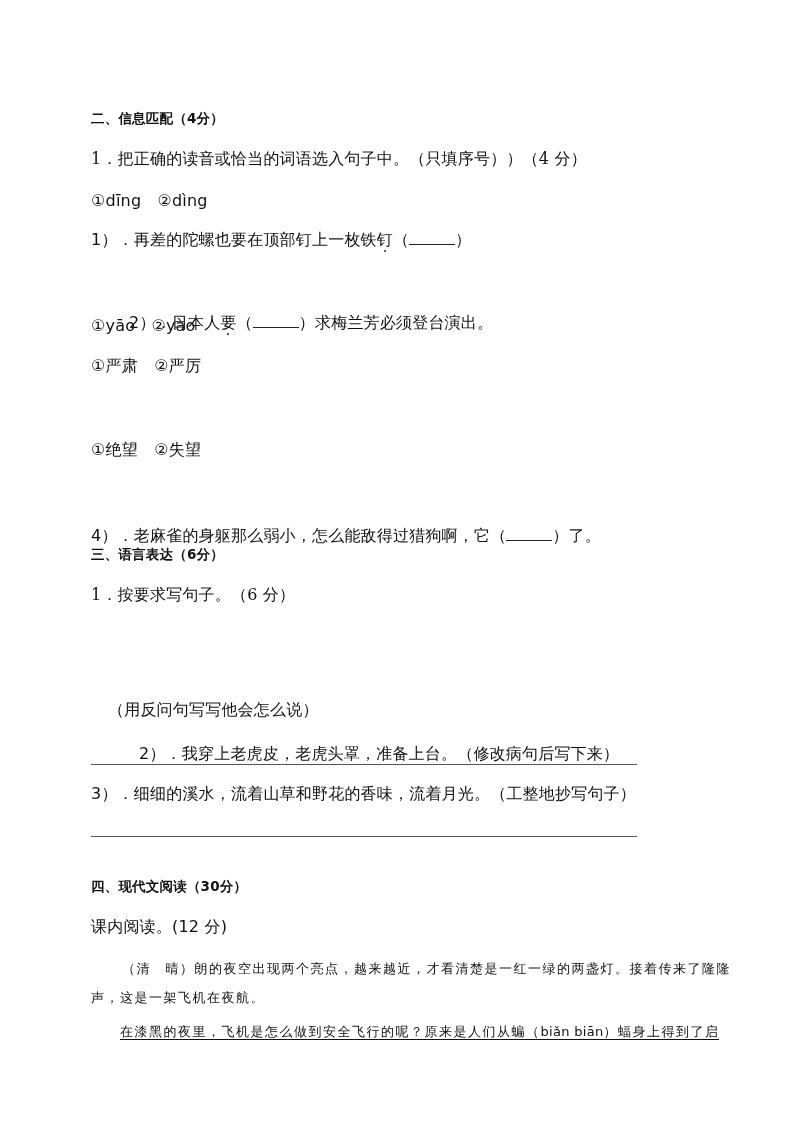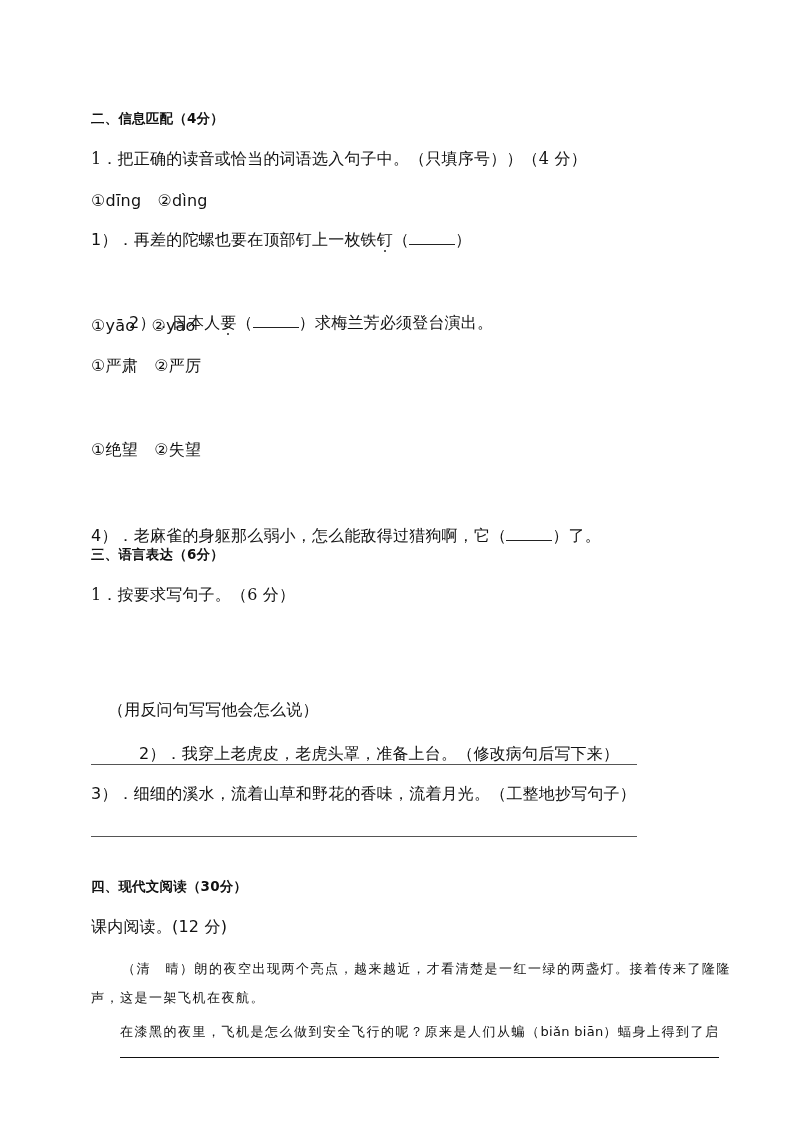--- a/index.html
+++ b/index.html
@@ -70,21 +70,21 @@
       left: 91px;
       width: 610px;
       font-family: "DejaVu Serif", "Liberation Serif", serif;
       font-size: 13px;
       line-height: 18px;
       white-space: nowrap;
       letter-spacing: 1.5px;
     }
     .underlined {
       border-bottom: 1.5px solid #111;
-      padding-bottom: 18px;
+      padding-bottom: 0;
     }
     .pinyin {
       font-family: "DejaVu Sans", "Liberation Sans", sans-serif;
       letter-spacing: 0.3px;
     }
   </style>
 </head>
 <body>
 
 <div class="page">

